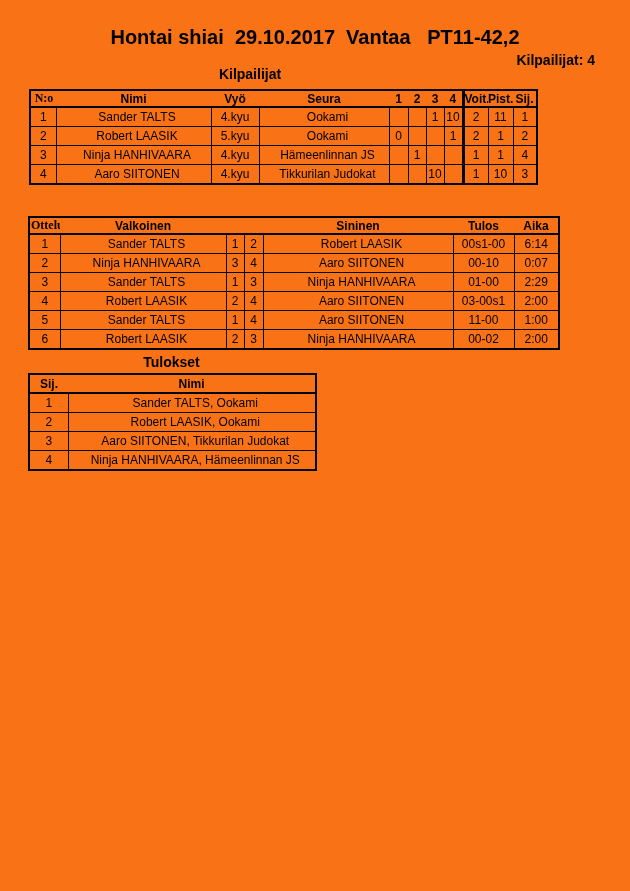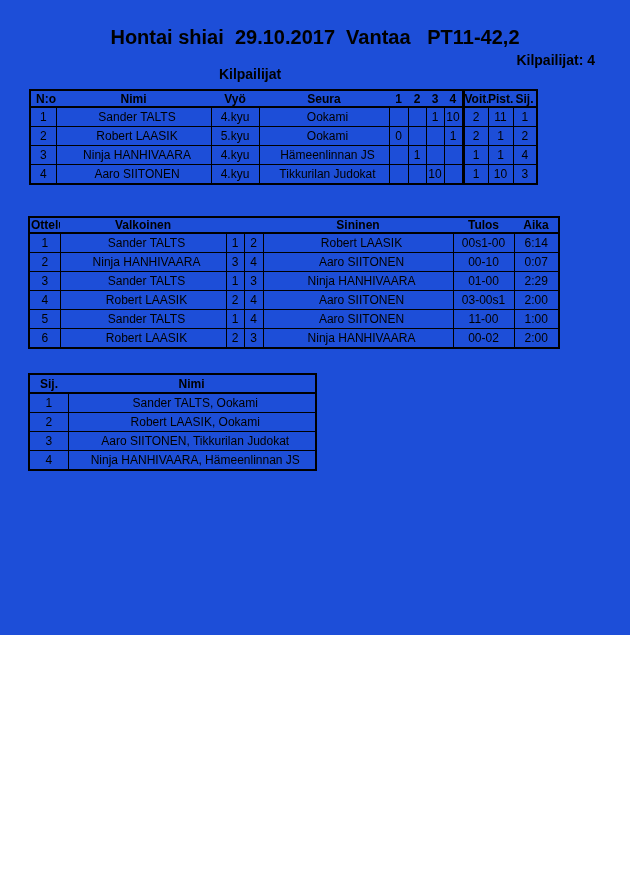--- a/index.html
+++ b/index.html
@@ -1,35 +1,35 @@
 <!DOCTYPE html>
 <html><head>
 <meta charset="utf-8">
 <style>
   html,body{margin:0;padding:0;background:#fff;}
-  .page{position:relative;width:630px;height:635px;background:#1d4ed8;
+  .page{position:relative;width:630px;height:891px;background:#f97316;
         font-family:"Liberation Sans",sans-serif;color:#000;overflow:hidden;}
 
   .title{position:absolute;top:26px;left:0;width:630px;text-align:center;
          font-size:20px;font-weight:bold;white-space:pre;}
   .participants{position:absolute;top:52px;right:35px;font-size:14px;font-weight:bold;}
 
   .heading{position:absolute;font-size:14px;font-weight:bold;text-align:center;}
   .heading.h1{top:66px;left:0;width:500px;}
   .heading.h2{top:196px;left:28px;width:532px;}
   .heading.h3{top:354px;left:28px;width:287px;}
 
   table{position:absolute;border-collapse:collapse;table-layout:fixed;
         border:2px solid #000;font-size:12px;}
   th{font-weight:bold;padding:0;overflow:hidden;white-space:nowrap;
      border-bottom:2px solid #000;}
   td{border:1px solid #000;padding:0;overflow:hidden;white-space:nowrap;
      text-align:center;vertical-align:middle;}
   th.lft,td.lft{text-align:center;padding-left:7px;}
-  th.edge{text-align:right;padding-left:1px;}
+  th.edge{text-align:center;padding-left:1px;font-family:Liberation Serif, serif;}
   .thick{border-left:3px solid #000 !important;}
 
   .t1{top:89px;left:29px;width:507px;}
   .t1 th{height:15px;}
   .t1 td{height:18px;}
   .t2{top:216px;left:28px;width:532px;}
   .t2 th{height:14px;}
   .t2 td{height:18px;}
   .t3{top:373px;left:28px;width:287px;}
   .t3 th{height:17px;}
@@ -203,20 +203,21 @@
         <td class="lft">Robert LAASIK</td>
         <td>2</td>
         <td>3</td>
         <td class="lft">Ninja HANHIVAARA</td>
         <td>00-02</td>
         <td>2:00</td>
       </tr>
     </tbody>
   </table>
 
+  <div class="heading h3">Tulokset</div>
 
   <table class="t3">
     <colgroup>
       <col style="width:39px">
         <col style="width:248px">
     </colgroup>
     <thead>
       <tr>
         <th>Sij.</th>
         <th>Nimi</th>

